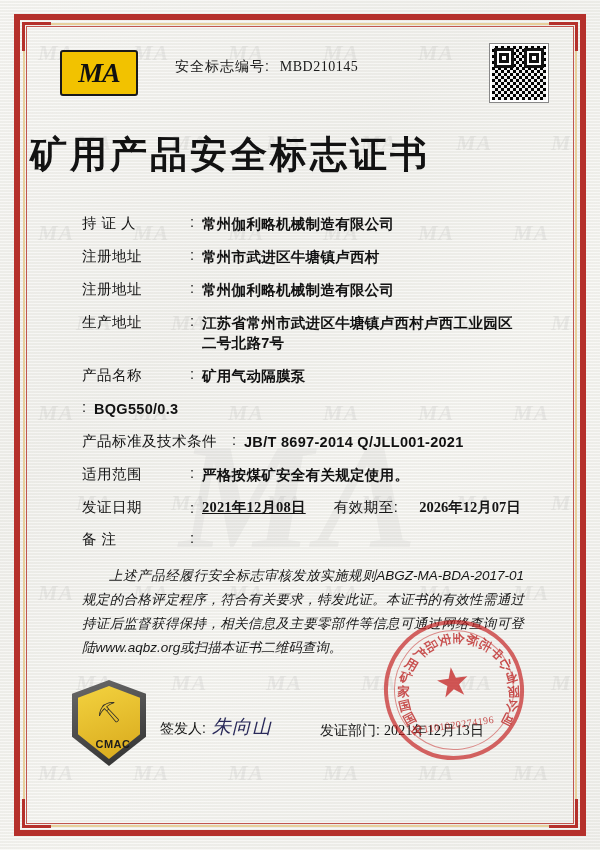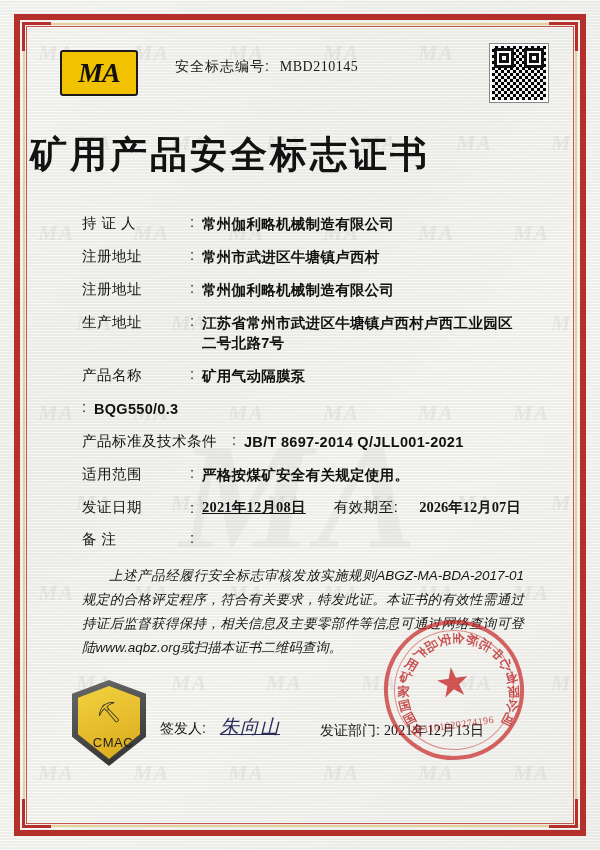--- a/index.html
+++ b/index.html
@@ -257,22 +257,22 @@
     position: absolute;
     left: 6px; top: 6px; right: 6px; bottom: 7px;
     background: linear-gradient(160deg, #f3d23f, #d8a91c);
     clip-path: polygon(50% 0%, 100% 16%, 100% 66%, 50% 100%, 0% 66%, 0% 16%);
   }
   .cmac-text {
     position: absolute;
     bottom: 16px;
     left: 8px; right: 0;
     text-align: center;
-    font-size: 13px;
-    font-weight: normal;
+    font-size: 11px;
+    font-weight: bold;
     color: #1d1d1d;
     letter-spacing: 0.5px;
   }
   .cmac-pick {
     position: absolute;
     top: 22px;
     left: 0; right: 0;
     text-align: center;
     font-size: 20px;
     color: #2a2a2a;
@@ -285,23 +285,22 @@
     bottom: 44px;
     font-size: 14px;
     color: #151515;
     white-space: nowrap;
   }
   .sign-script {
     font-family: "Liberation Serif", serif;
     font-style: italic;
     font-size: 19px;
     color: #2a2a5a;
-    margin-left: 14px;
+    margin-left: 6px;
     letter-spacing: 1px;
-    text-decoration: underline;
   }
   .issuer {
     position: absolute;
     left: 290px;
     bottom: 44px;
     font-size: 14px;
     color: #151515;
     white-space: nowrap;
   }
   .issue-date {

